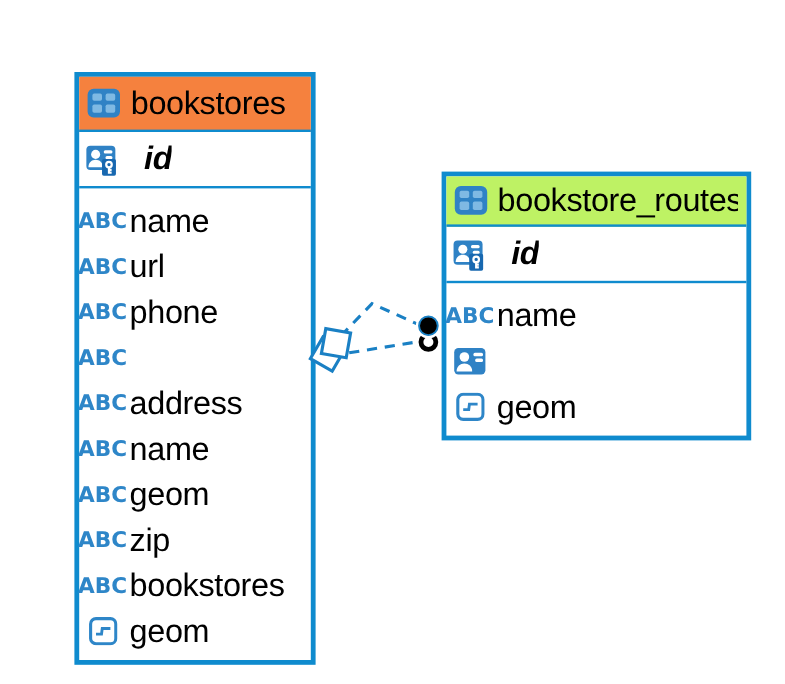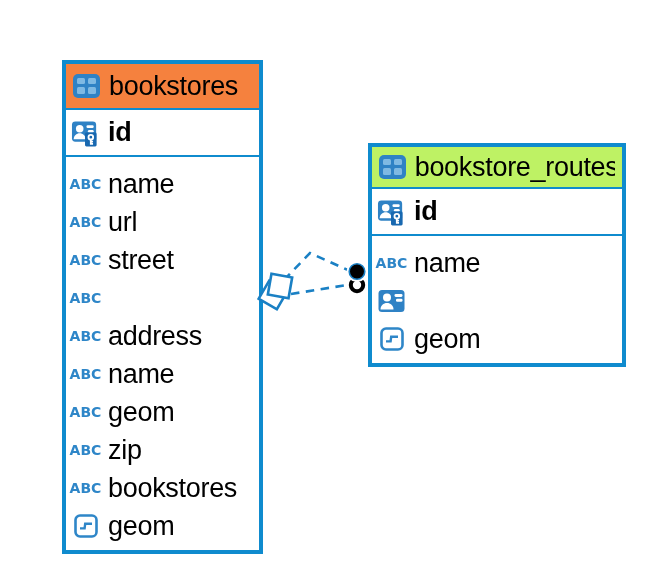--- a/index.html
+++ b/index.html
@@ -34,26 +34,27 @@
     height: 44px;
     overflow: hidden;
     white-space: nowrap;
   }
   .thead.selected { background: #f5813e; }
   .thead.plain    { background: #bef264; height: 40px; justify-content: flex-end; }
 
   .pkrow {
     display: flex;
     align-items: center;
-    gap: 8px;
+    gap: 20px;
     padding: 0 5px;
     height: 45px;
     border-bottom: 2px solid #0f8bce;
     font-weight: bold;
     white-space: nowrap;
+    font-style: italic;
   }
 
   .cols { padding: 8px 5px 5px 5px; }
   .colrow {
     display: flex;
     align-items: center;
     gap: 8px;
     height: 38px;
     white-space: nowrap;
   }
@@ -77,21 +78,21 @@
     grid-template-columns: 1fr 1fr;
     grid-template-rows: 6px 7px;
     gap: 2.5px;
   }
   .grid-icon span { background: #7fb9e3; border-radius: 1.5px; }
 
   
   .abc {
     color: #2e86c8;
     font-weight: bold;
-    font-size: 14px;
+    font-size: 18px;
     letter-spacing: 0px;
     font-family: "DejaVu Sans", sans-serif;
   }
 
   .label { overflow: hidden; }
 
   
   .rel-layer {
     position: absolute;
     left: 0; top: 0;
@@ -141,21 +142,21 @@
       <div class="colrow">
         <span class="icon-slot abc">ABC</span>
         <span class="label">name</span>
       </div>
       <div class="colrow">
         <span class="icon-slot abc">ABC</span>
         <span class="label">url</span>
       </div>
       <div class="colrow">
         <span class="icon-slot abc">ABC</span>
-        <span class="label">street</span>
+        <span class="label">phone</span>
       </div>
       <div class="colrow">
         <span class="icon-slot abc">ABC</span>
       </div>
       <div class="colrow">
         <span class="icon-slot abc">ABC</span>
         <span class="label">address</span>
       </div>
       <div class="colrow">
         <span class="icon-slot abc">ABC</span>

